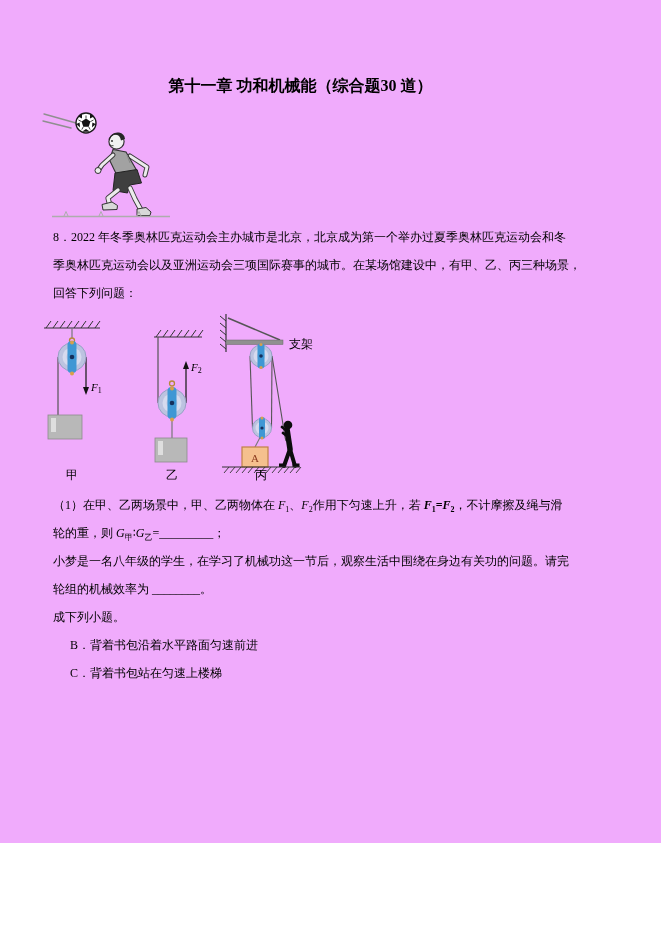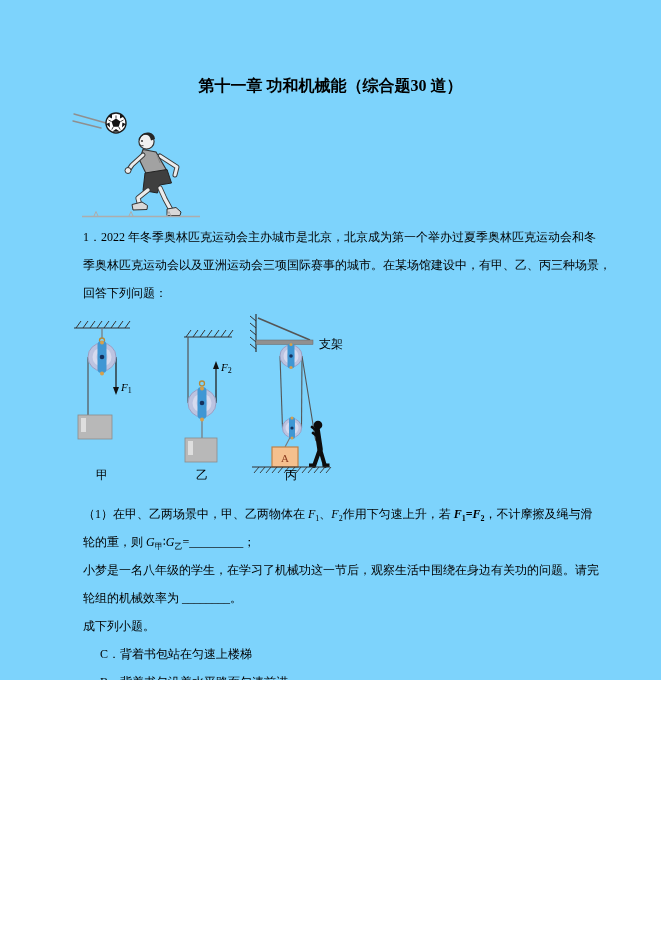--- a/index.html
+++ b/index.html
@@ -1,41 +1,41 @@
 <!DOCTYPE html>
 <html><head>
 <meta charset="utf-8">
 <style>
   html,body{margin:0;padding:0;background:#ffffff;}
   .page{
     position:relative;
-    width:661px;height:680px;
-    background:#7dd3fc;
+    width:661px;height:843px;
+    background:#f0abfc;
     box-sizing:border-box;
-    padding-left:83px;
+    padding-left:53px;
     font-family:"Liberation Serif","DejaVu Serif",serif;
     font-size:12px;line-height:28px;color:#000;
     overflow:hidden;
   }
   h1.doc-title{
     margin:72px 0 10px -83px;
     width:661px;
     text-align:center;
     font-size:16px;font-weight:bold;line-height:28px;
   }
   .ln{white-space:nowrap;height:28px;}
   .opt{padding-left:17px;}
   .fv{font-style:italic;}
   .fvb{font-style:italic;font-weight:bold;}
   .b{font-weight:bold;}
   sub{font-size:8px;line-height:0;}
   .fig{display:block;}
   .fig-soccer{margin:6px 0 1px -11px;}
   .fig-pulley{margin:2px 0 0 -11px;}
-  .block-rest{margin-top:15px;}
+  .block-rest{margin-top:6px;}
   svg text{font-family:"Liberation Serif","DejaVu Serif",serif;}
 </style>
 </head>
 <body>
 
 <div class="page">
 
   <h1 class="doc-title">第十一章 功和机械能（综合题30 道）</h1>
 
   <div>
@@ -75,21 +75,21 @@
       <path d="M60,94.5 l10,-2.5 l5.5,3.5 l-0.5,4 l-14,0.5 Z" fill="#d8d8d8" stroke="#333333" stroke-width="1"></path>
       <path d="M95,99 l9,-1.5 l5,4.5 l-1,3.5 l-13,0 Z" fill="#d8d8d8" stroke="#333333" stroke-width="1"></path>
     </g>
     <g>
       <path d="M10,106.5 H128" stroke="#adadad" stroke-width="1.3" fill="none"></path>
       <path d="M22,106 l2,-4.5 l2,4.5 M57,106 l2,-4.5 l2,4.5 M95,106 l2,-4.5 l2,4.5" stroke="#adadad" stroke-width="1" fill="none"></path>
     </g>
   </svg>
 
   <div>
-    <div class="ln">1．2022 年冬季奥林匹克运动会主办城市是北京，北京成为第一个举办过夏季奥林匹克运动会和冬</div>
+    <div class="ln">8．2022 年冬季奥林匹克运动会主办城市是北京，北京成为第一个举办过夏季奥林匹克运动会和冬</div>
     <div class="ln">季奥林匹克运动会以及亚洲运动会三项国际赛事的城市。在某场馆建设中，有甲、乙、丙三种场景，</div>
     <div class="ln">回答下列问题：</div>
   </div>
 
   <svg class="fig fig-pulley" width="300" height="176" viewBox="0 0 300 176">
 
     <g>
       <path d="M2,19 h56" stroke="#333" stroke-width="1.2"></path>
       <path d="M4,19 l5,-7 M11,19 l5,-7 M18,19 l5,-7 M25,19 l5,-7 M32,19 l5,-7 M39,19 l5,-7 M46,19 l5,-7 M53,19 l5,-7" stroke="#333" stroke-width="1"></path>
       <path d="M30,19 v10" stroke="#777" stroke-width="1.2"></path>
@@ -190,18 +190,18 @@
     <div class="ln"><span>（1）在甲、乙两场景中，甲、乙两物体在 </span><span class="fv">F</span><sub>1</sub><span>、</span><span class="fv">F</span><sub>2</sub><span>作用下匀速上升，若 </span><span class="fvb">F</span><sub class="b">1</sub><span class="b">=</span><span class="fvb">F</span><sub class="b">2</sub><span>，不计摩擦及绳与滑</span></div>
 
     <div class="ln"><span>轮的重，则 </span><span class="fv">G</span><sub>甲</sub><span>∶</span><span class="fv">G</span><sub>乙</sub><span>=_________；</span></div>
 
     <div class="ln">小梦是一名八年级的学生，在学习了机械功这一节后，观察生活中围绕在身边有关功的问题。请完</div>
 
     <div class="ln">轮组的机械效率为 ________。</div>
     <div class="ln">成下列小题。</div>
 
 
+    <div class="ln opt">B．背着书包沿着水平路面匀速前进</div>
     <div class="ln opt">C．背着书包站在匀速上楼梯</div>
-    <div class="ln opt">B．背着书包沿着水平路面匀速前进</div>
 
   </div>
 
 </div>
 
 </body></html>

